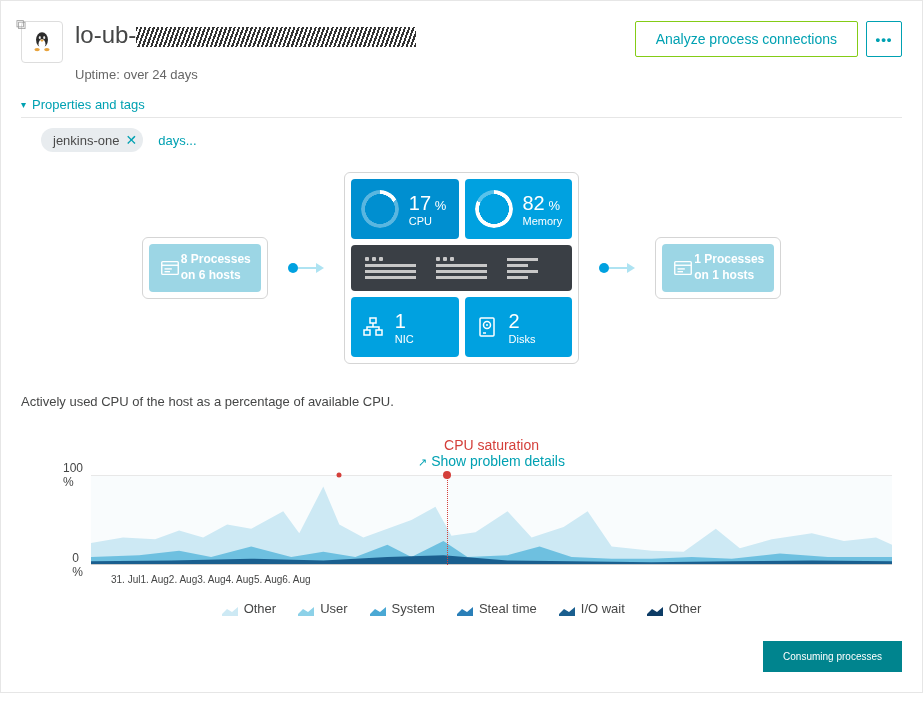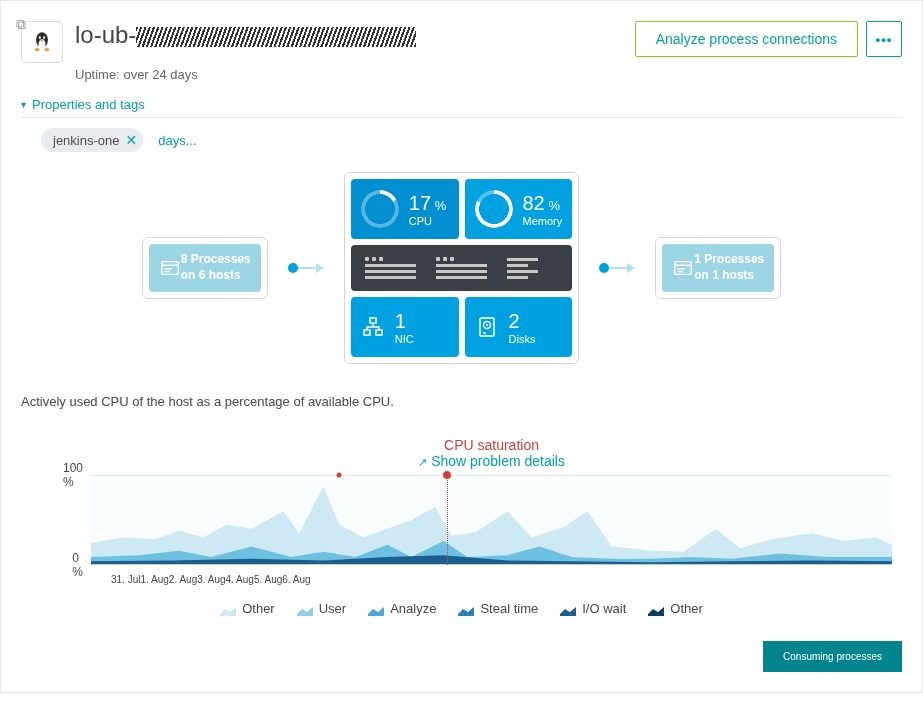--- a/index.html
+++ b/index.html
@@ -267,21 +267,21 @@
     <div class="legend-item">
         <span class="swatch"><svg width="16" height="10">
             <path d="M0,8 L5,3 L10,6 L16,1 L16,10 L0,10 Z" fill="#8cd1e8"></path>
           </svg></span>
         <span>User</span>
       </div>
     <div class="legend-item">
         <span class="swatch"><svg width="16" height="10">
             <path d="M0,8 L5,3 L10,6 L16,1 L16,10 L0,10 Z" fill="#4aa8d4"></path>
           </svg></span>
-        <span>Analyze</span>
+        <span>System</span>
       </div>
     <div class="legend-item">
         <span class="swatch"><svg width="16" height="10">
             <path d="M0,8 L5,3 L10,6 L16,1 L16,10 L0,10 Z" fill="#2a7fb8"></path>
           </svg></span>
         <span>Steal time</span>
       </div>
     <div class="legend-item">
         <span class="swatch"><svg width="16" height="10">
             <path d="M0,8 L5,3 L10,6 L16,1 L16,10 L0,10 Z" fill="#1a5f8f"></path>

